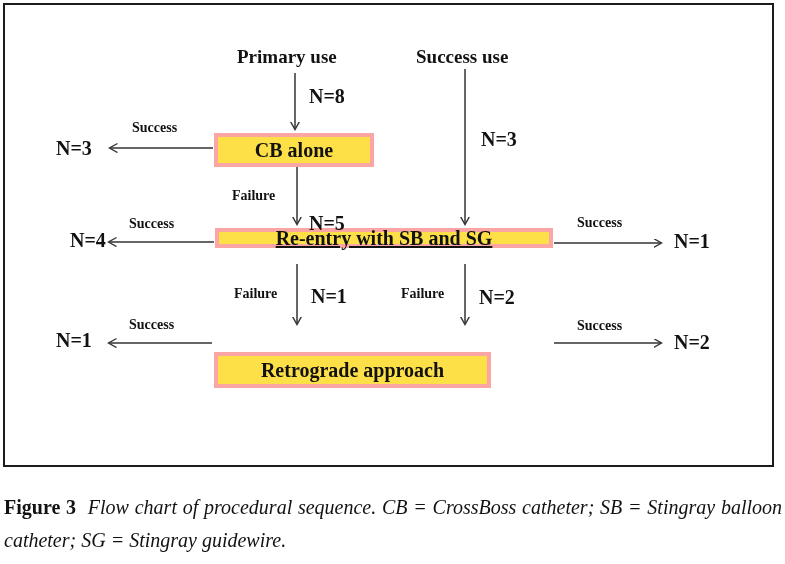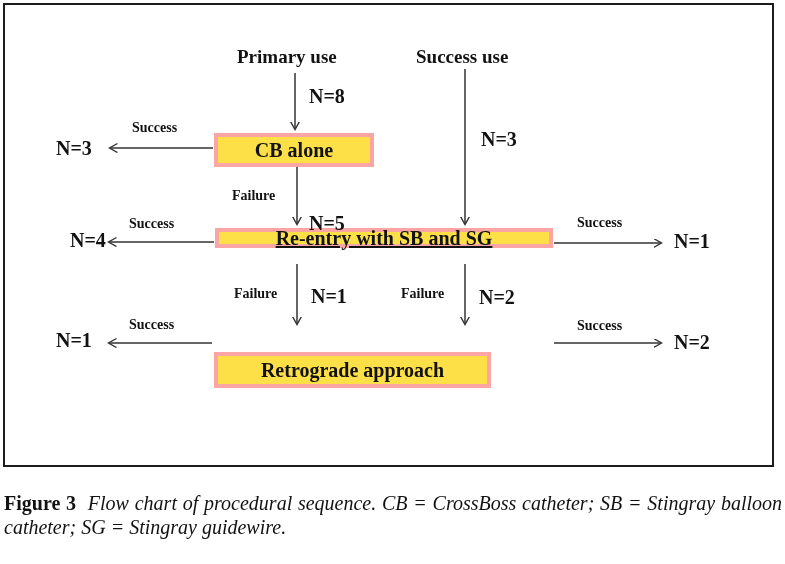--- a/index.html
+++ b/index.html
@@ -53,21 +53,21 @@
     font-weight: bold;
     font-size: 20px;
     white-space: nowrap;
   }
   .caption {
     position: absolute;
     left: 4px;
     top: 491px;
     width: 778px;
     font-size: 20px;
-    line-height: 24px;
+    line-height: 33px;
     text-align: justify;
   }
   .caption .cap-num {
     font-weight: bold;
     font-style: normal;
     padding-right: 6px;
   }
   .caption .cap-text {
     font-style: italic;
   }

